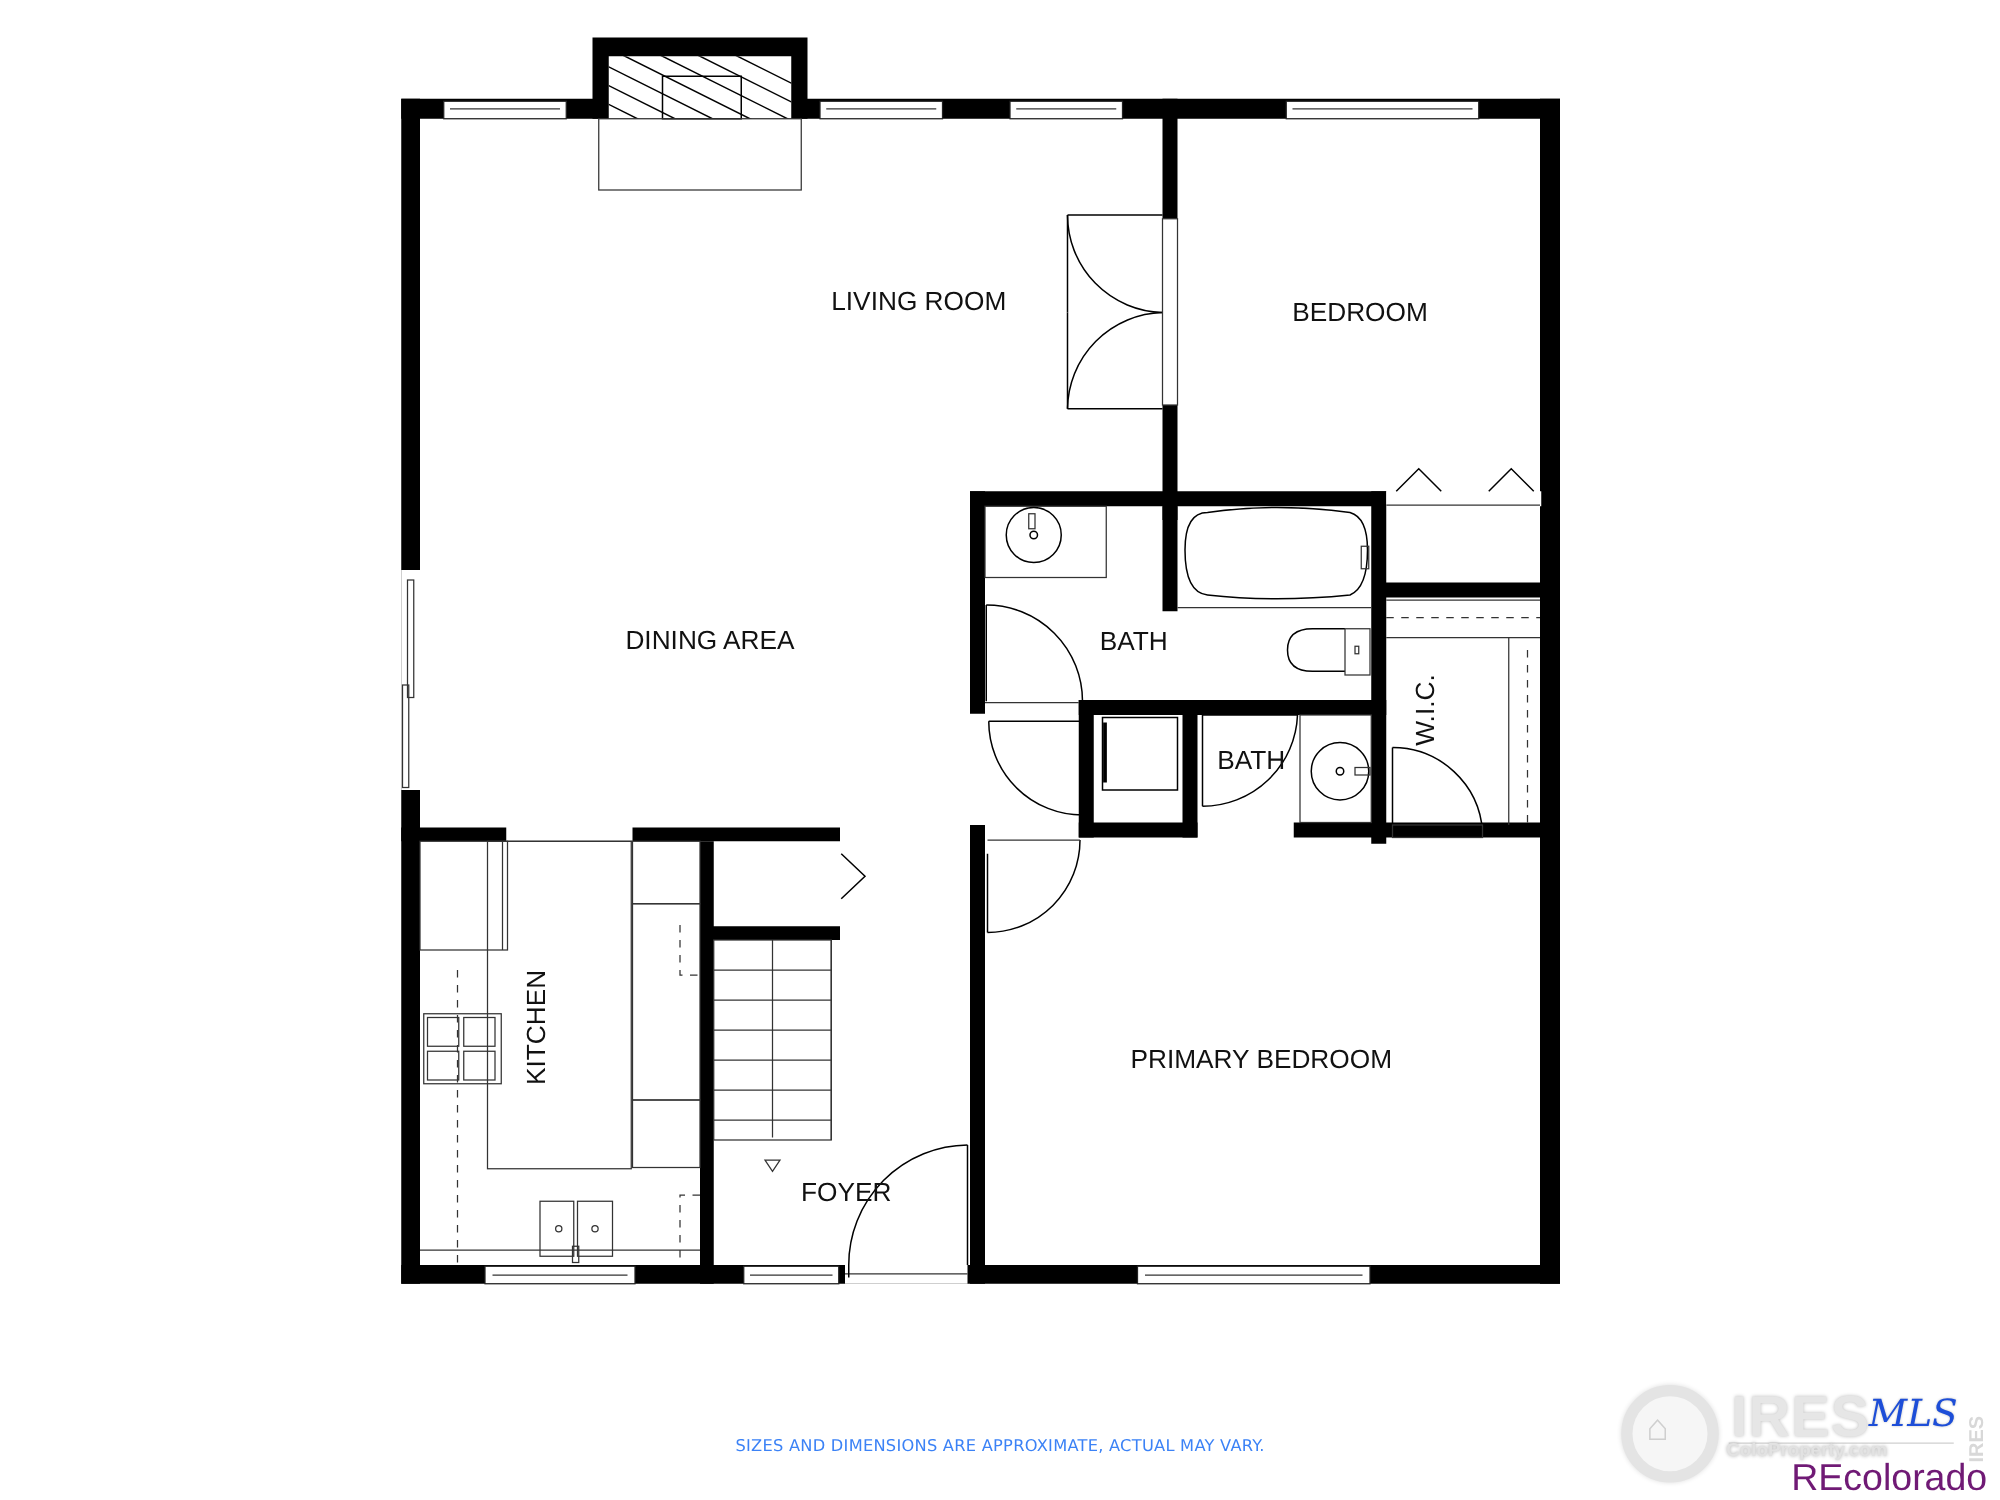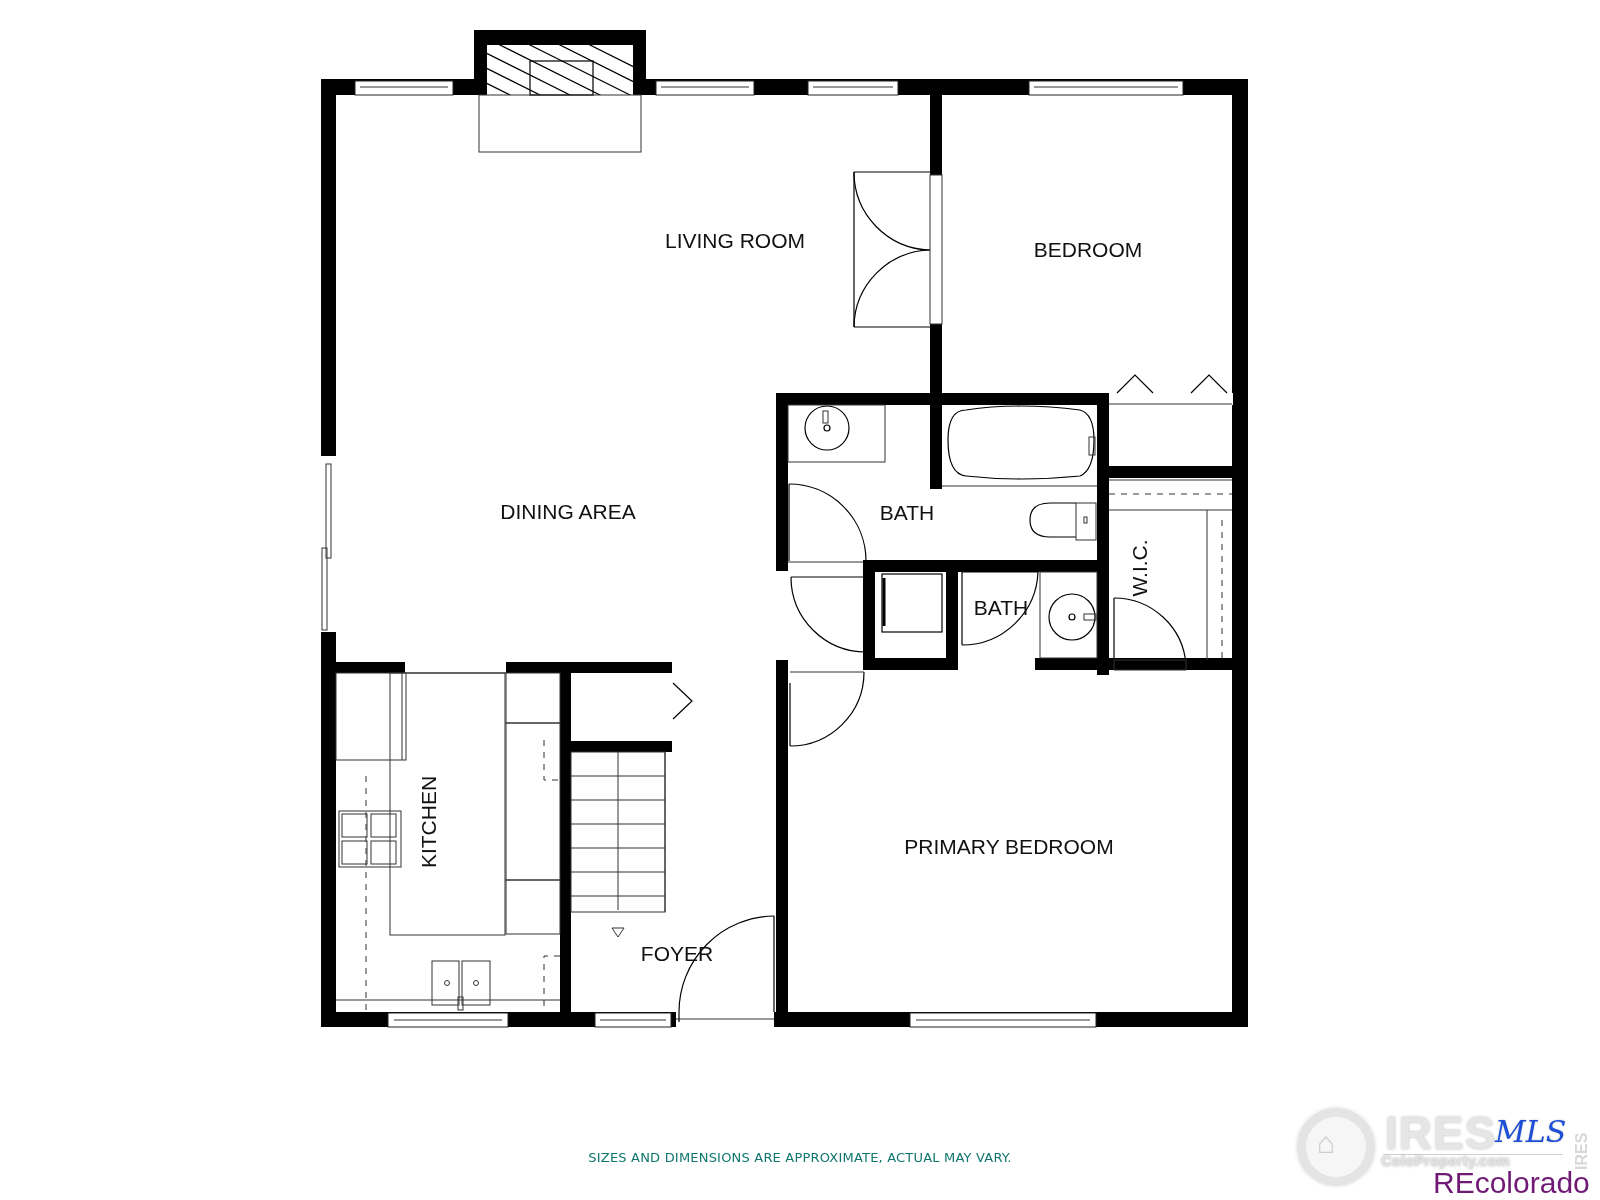--- a/index.html
+++ b/index.html
@@ -5,21 +5,21 @@
     html, body { margin: 0; padding: 0; background: #ffffff; }
     body { width: 1600px; height: 1200px; position: relative; overflow: hidden; font-family: "Liberation Sans", sans-serif; }
     #plan { position: absolute; left: 0; top: 0; width: 1600px; height: 1200px; }
     .wall { fill: #000000; }
     .line { fill: none; stroke: #000; stroke-width: 1.2; }
     .thin { fill: none; stroke: #333; stroke-width: 1; }
     .dash { fill: none; stroke: #333; stroke-width: 1; stroke-dasharray: 6 6; }
     .win { fill: #ffffff; stroke: #222; stroke-width: 1; }
     .hatch { stroke: #000; stroke-width: 1.2; }
     .room-label { font-family: "Liberation Sans", sans-serif; font-size: 21px; fill: #111; }
-    .footer-note { position: absolute; left: 0; width: 1600px; top: 1150px; text-align: center; font-family: "DejaVu Sans", sans-serif; font-size: 13px; color: #0f766e; letter-spacing: 0.2px; }
+    .footer-note { position: absolute; left: 0; width: 1600px; top: 1150px; text-align: center; font-family: "DejaVu Sans", sans-serif; font-size: 13px; color: #3b82f6; letter-spacing: 0.2px; }
     .watermark { position: absolute; left: 1295px; top: 1100px; width: 305px; height: 100px; }
     .wm-circle { position: absolute; left: 2px; top: 8px; width: 78px; height: 78px; border-radius: 50%; border: 9px solid #e4e4e4; box-sizing: border-box; background: #f6f6f6; box-shadow: 0 0 4px #ddd; }
     .wm-house { position: absolute; left: 22px; top: 28px; font-size: 30px; color: #cfcfcf; line-height: 1; }
     .wm-ires { position: absolute; left: 90px; top: 6px; font-family: "Liberation Sans", sans-serif; font-size: 46px; font-weight: bold; color: #e6e6e6; text-shadow: 0 0 3px #bbb; letter-spacing: 1px; }
     .wm-mls { position: absolute; left: 200px; top: 14px; font-family: "DejaVu Serif", serif; font-style: italic; font-size: 30px; color: #1d4ed8; text-shadow: 0 0 2px #bbb; }
     .wm-side { position: absolute; left: 278px; top: 10px; font-family: "Liberation Sans", sans-serif; font-weight: bold; font-size: 16px; color: #d8d8d8; transform: rotate(-90deg); transform-origin: left top; top: 70px; }
     .wm-colo { position: absolute; left: 86px; top: 52px; font-family: "Liberation Sans", sans-serif; font-weight: bold; font-size: 15px; color: #e2e2e2; text-shadow: 0 0 3px #aaa; }
     .wm-recolorado { position: absolute; left: 138px; top: 66px; font-family: "Liberation Sans", sans-serif; font-size: 30px; color: #701a75; }
     .wm-rule { position: absolute; left: 88px; top: 54px; width: 180px; height: 1px; background: #d0d0d0; }
   </style>

